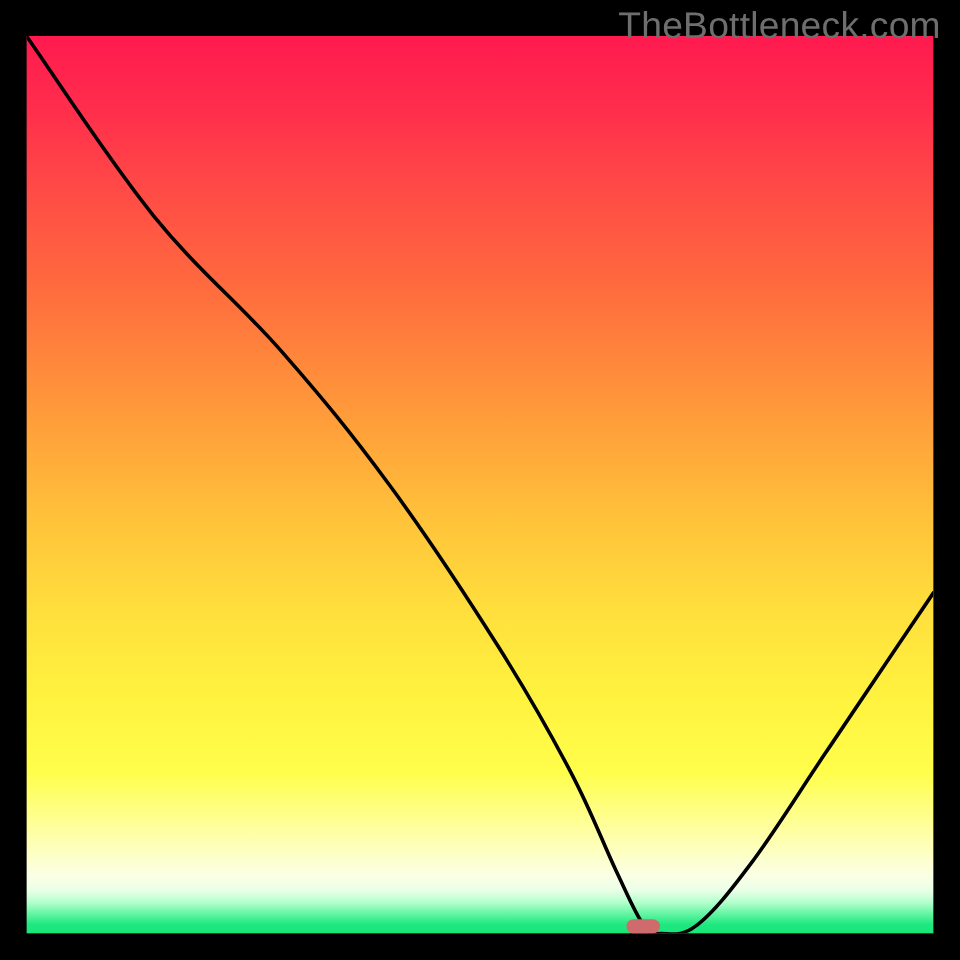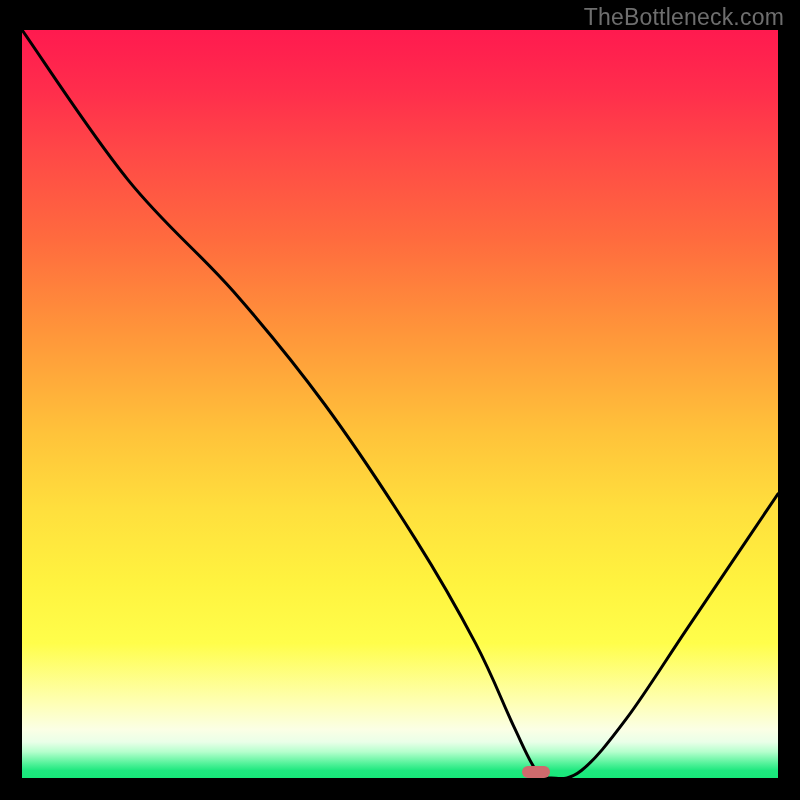--- a/index.html
+++ b/index.html
@@ -15,21 +15,21 @@
     position: relative;
     width: 800px;
     height: 800px;
     background: #000;
   }
   .watermark {
     position: absolute;
     top: 4px;
     right: 16px;
     color: #6e6e6e;
-    font-size: 23px;
+    font-size: 31px;
     font-weight: 400;
     letter-spacing: 0.2px;
     z-index: 10;
   }
   .plot-area {
     position: absolute;
     left: 22px;
     top: 30px;
     width: 756px;
     height: 748px;

